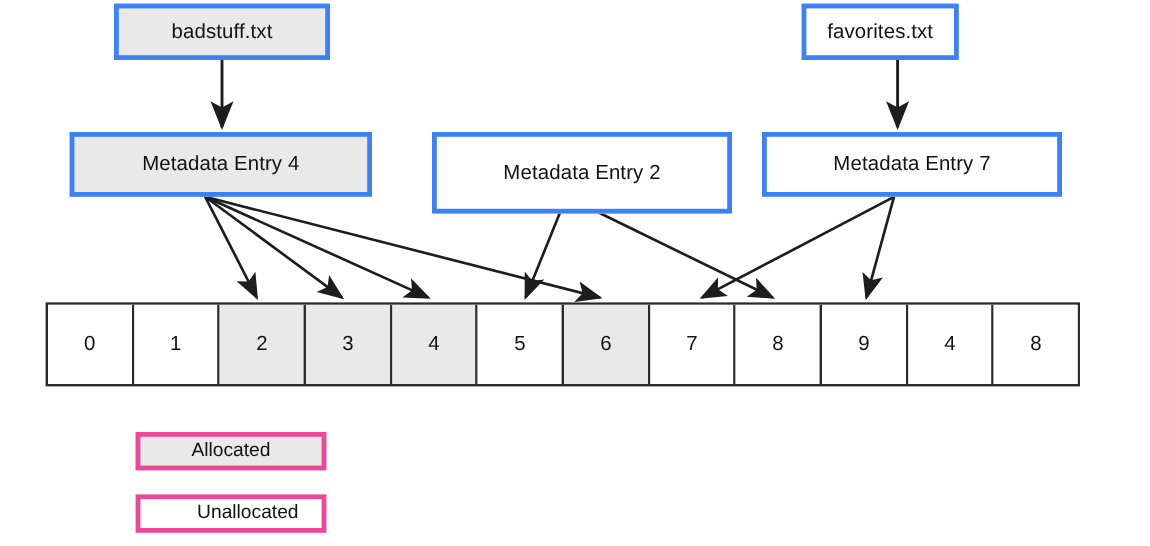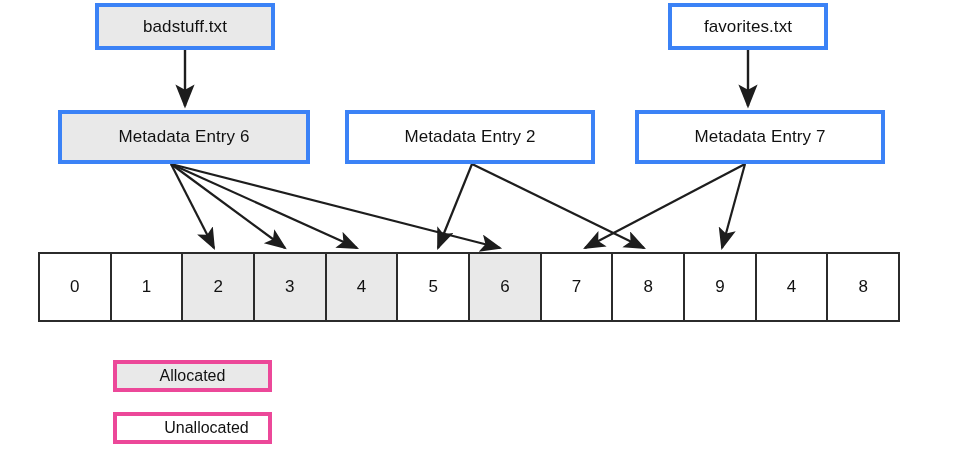--- a/index.html
+++ b/index.html
@@ -122,29 +122,29 @@
     </g>
     <g>
       <line x1="745" y1="164" x2="722" y2="248" stroke="#1d1d1d" stroke-width="2.2" marker-end="url(#ah)"></line>
     </g>
   </svg>
 
   <div class="box alloc" style="left:95px; top:3px; width:180px; height:47px;">
     <span>badstuff.txt</span>
   </div>
 
-  <div class="box unalloc" style="left:668px; top:3px; width:160px; height:47px;justify-content:center;">
+  <div class="box unalloc" style="left:668px; top:3px; width:131px; height:47px;justify-content:center;">
     <span>favorites.txt</span>
   </div>
 
   <div class="box alloc" style="left:58px; top:110px; width:252px; height:54px;">
-    <span>Metadata Entry 6</span>
+    <span>Metadata Entry 4</span>
   </div>
 
-  <div class="box unalloc" style="left:345px; top:110px; width:250px; height:54px;">
+  <div class="box unalloc" style="left:360px; top:110px; width:250px; height:68px;">
     <span>Metadata Entry 2</span>
   </div>
 
   <div class="box unalloc" style="left:635px; top:110px; width:250px; height:54px;">
     <span>Metadata Entry 7</span>
   </div>
 
   <div class="cluster-grid">
     <div class="cell unalloc">
         <span>0</span>

